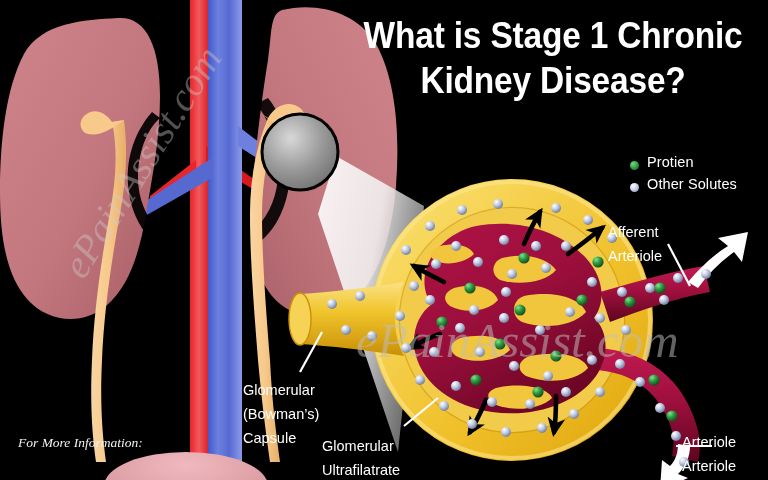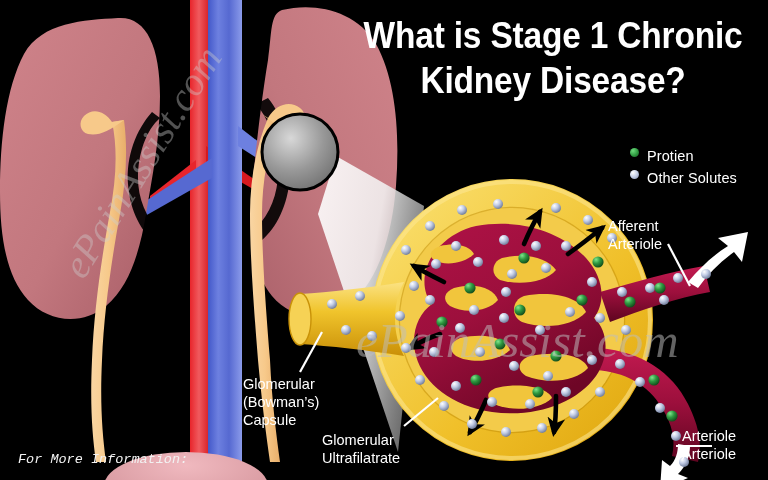--- a/index.html
+++ b/index.html
@@ -48,21 +48,21 @@
 
   
   .legend {
     position: absolute;
     left: 630px;
     top: 148px;
     z-index: 40;
   }
   .legend-row {
     display: flex;
-    align-items: flex-start;
+    align-items: flex-end;
     height: 22px;
   }
   .legend-dot {
     width: 9px;
     height: 9px;
     border-radius: 50%;
     margin-right: 8px;
     flex: 0 0 auto;
   }
   .legend-dot.protein {
@@ -80,34 +80,34 @@
 
   
   .callout {
     position: absolute;
     color: #ffffff;
     font-size: 14.5px;
     line-height: 1.24;
     z-index: 40;
     white-space: nowrap;
   }
-  .callout span { display: block; }
+  .callout span { display: block; margin-top: 6px; }
   .c-afferent { left: 608px; top: 218px; }
   .c-efferent { left: 682px; top: 428px; }
   .c-bowman   { left: 243px; top: 376px; }
   .c-ultra    { left: 322px; top: 432px; }
 
   
   .footer {
     position: absolute;
     left: 18px;
-    top: 451px;
+    top: 434px;
     z-index: 40;
     color: #f2f2f2;
-    font-family: Liberation Mono, monospace;
+    font-family: Liberation Serif, serif;
     font-style: italic;
   }
   .footer-line1 { font-size: 13.5px; line-height: 1.35; }
   .footer-line2 { font-size: 17px; line-height: 1.3; letter-spacing: 0.2px; }
 
   
   .wm {
     position: absolute;
     font-family: "Liberation Serif", serif;
     font-style: italic;

